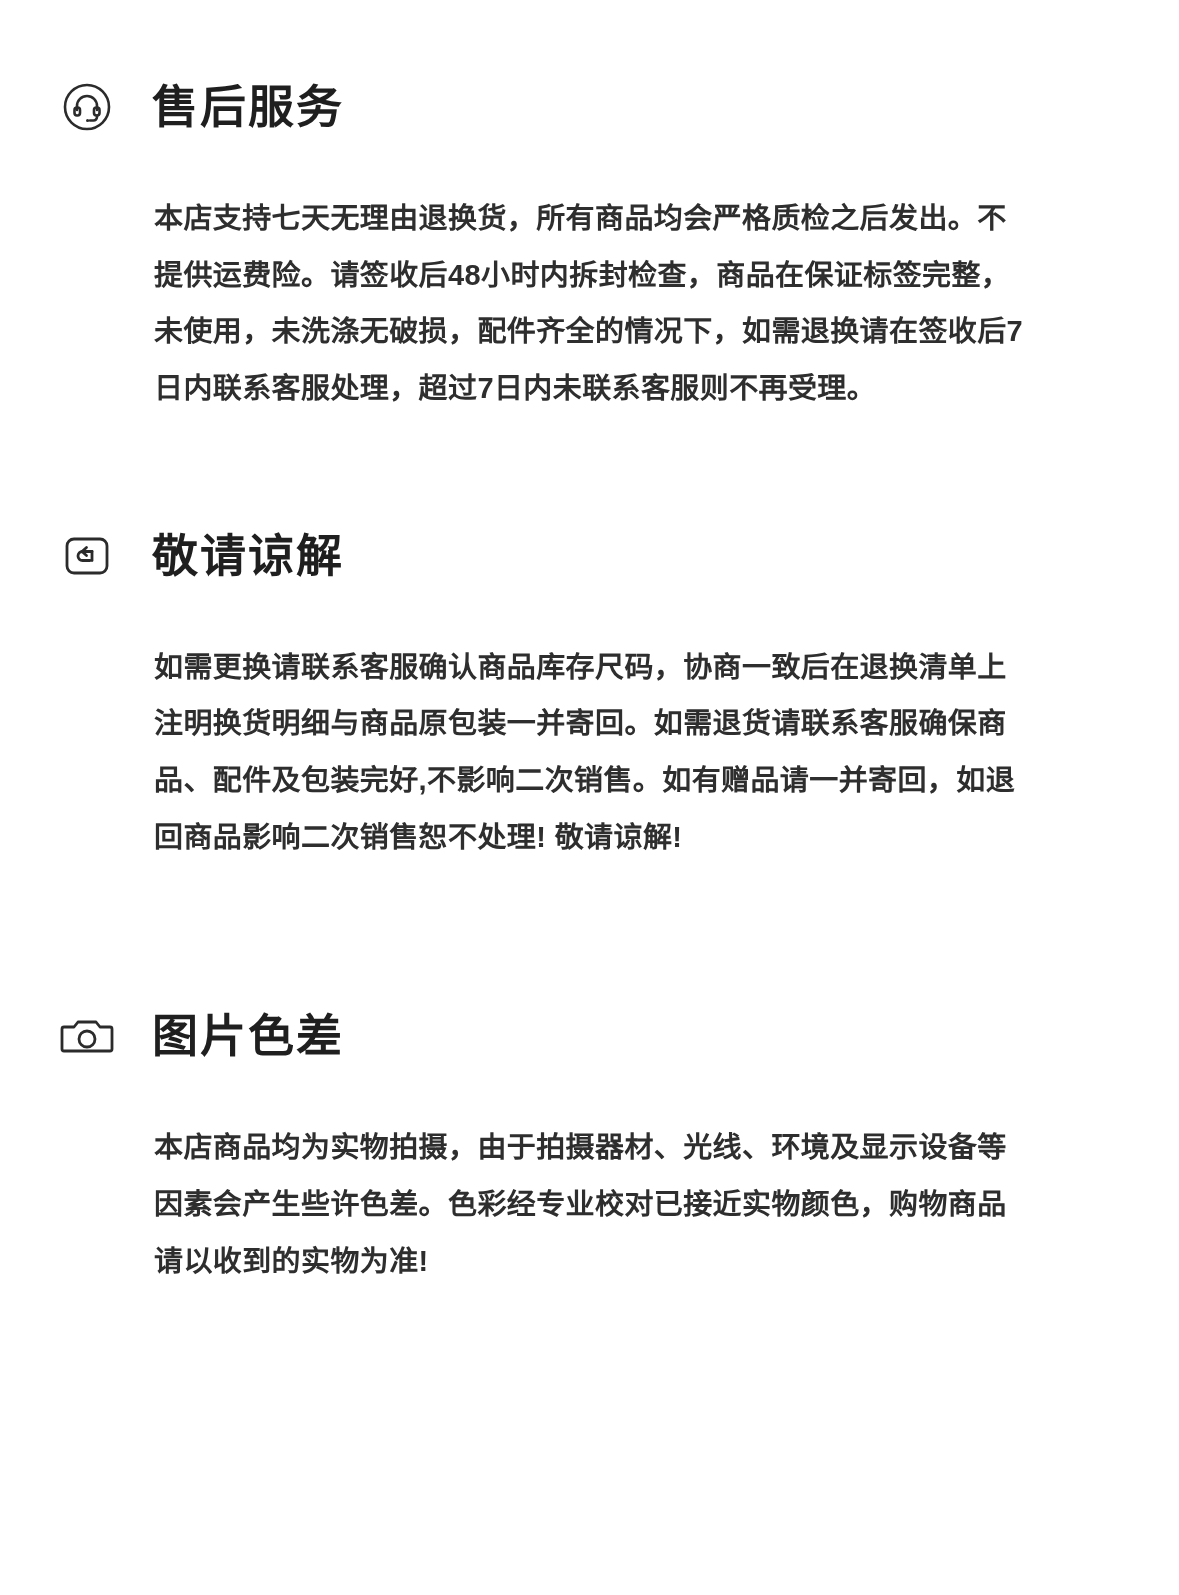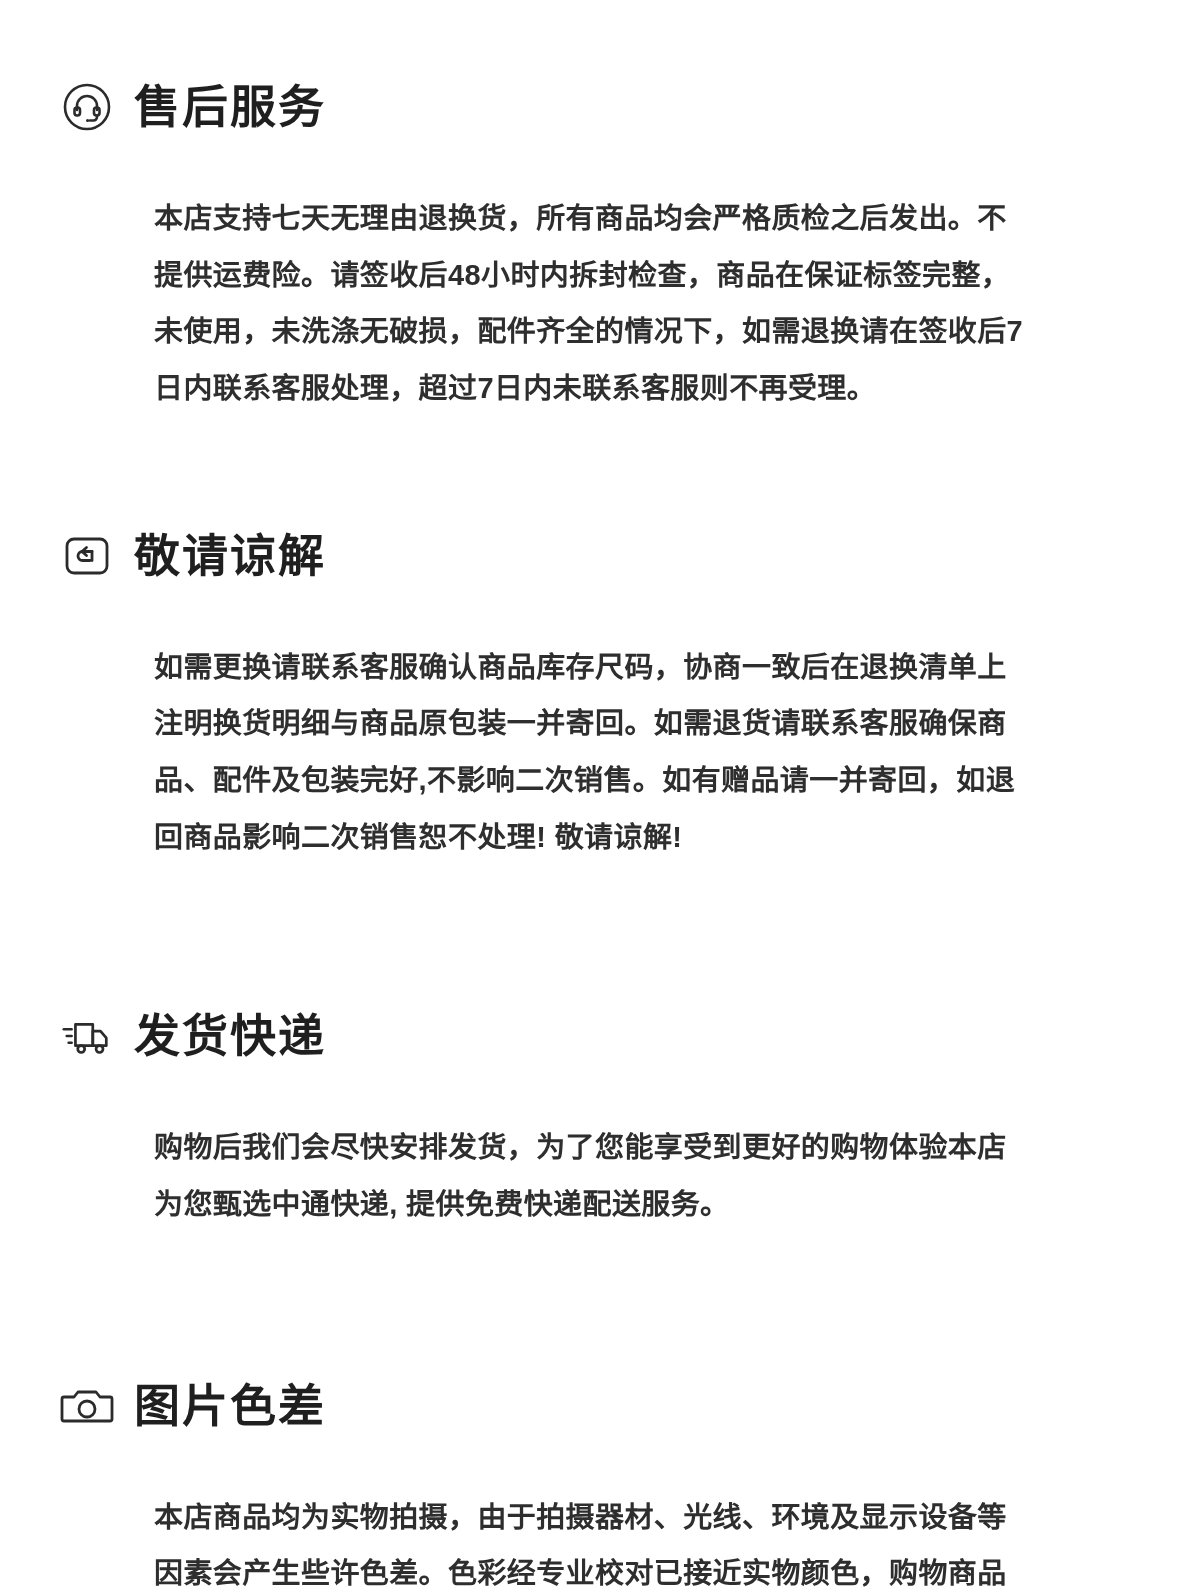--- a/index.html
+++ b/index.html
@@ -28,21 +28,21 @@
   .section:last-child {
     margin-bottom: 0;
   }
   .sec-1 { margin-bottom: 78px; }
   .sec-2 { margin-bottom: 110px; }
   .sec-3 { margin-bottom: 112px; }
 
   .sec-head {
     display: flex;
     align-items: center;
-    gap: 20px;
+    gap: 38px;
     margin-bottom: 22px;
   }
   .sec-icon {
     width: 54px;
     height: 54px;
     flex: 0 0 54px;
     display: flex;
     align-items: center;
     justify-content: center;
     color: #2b2b2b;
@@ -104,39 +104,20 @@
           <path d="M30 20.5v9"></path>
         </svg>
       </span>
       <h2 class="sec-title">敬请谅解</h2>
     </div>
     <div class="sec-body">
       <p>如需更换请联系客服确认商品库存尺码，协商一致后在退换清单上注明换货明细与商品原包装一并寄回。如需退货请联系客服确保商品、配件及包装完好,不影响二次销售。如有赠品请一并寄回，如退回商品影响二次销售恕不处理! 敬请谅解!</p>
     </div>
   </section>
 
-  <section class="section sec-3">
-    <div class="sec-head">
-      <span class="sec-icon">
-        <svg width="56" height="50" viewBox="0 0 56 50" fill="none" stroke="currentColor" stroke-width="2.8" stroke-linecap="round" stroke-linejoin="round">
-          <path d="M16 13h18v22H16z"></path>
-          <path d="M34 20h8l6 7v8h-14z"></path>
-          <circle cx="22" cy="38.5" r="3.6"></circle>
-          <circle cx="41" cy="38.5" r="3.6"></circle>
-          <path d="M12 18H4"></path>
-          <path d="M12 25H7"></path>
-          <path d="M12 32H9"></path>
-        </svg>
-      </span>
-      <h2 class="sec-title">发货快递</h2>
-    </div>
-    <div class="sec-body">
-      <p>购物后我们会尽快安排发货，为了您能享受到更好的购物体验本店为您甄选中通快递, 提供免费快递配送服务。</p>
-    </div>
-  </section>
 
   <section class="section sec-4">
     <div class="sec-head">
       <span class="sec-icon">
         <svg width="54" height="46" viewBox="0 0 54 46" fill="none" stroke="currentColor" stroke-width="2.8" stroke-linecap="round" stroke-linejoin="round">
           <path d="M4 14h10l4-5h18l4 5h10a2 2 0 0 1 2 2v20a2 2 0 0 1-2 2H4a2 2 0 0 1-2-2V16a2 2 0 0 1 2-2z"></path>
           <circle cx="27" cy="26" r="8"></circle>
         </svg>
       </span>
       <h2 class="sec-title">图片色差</h2>

